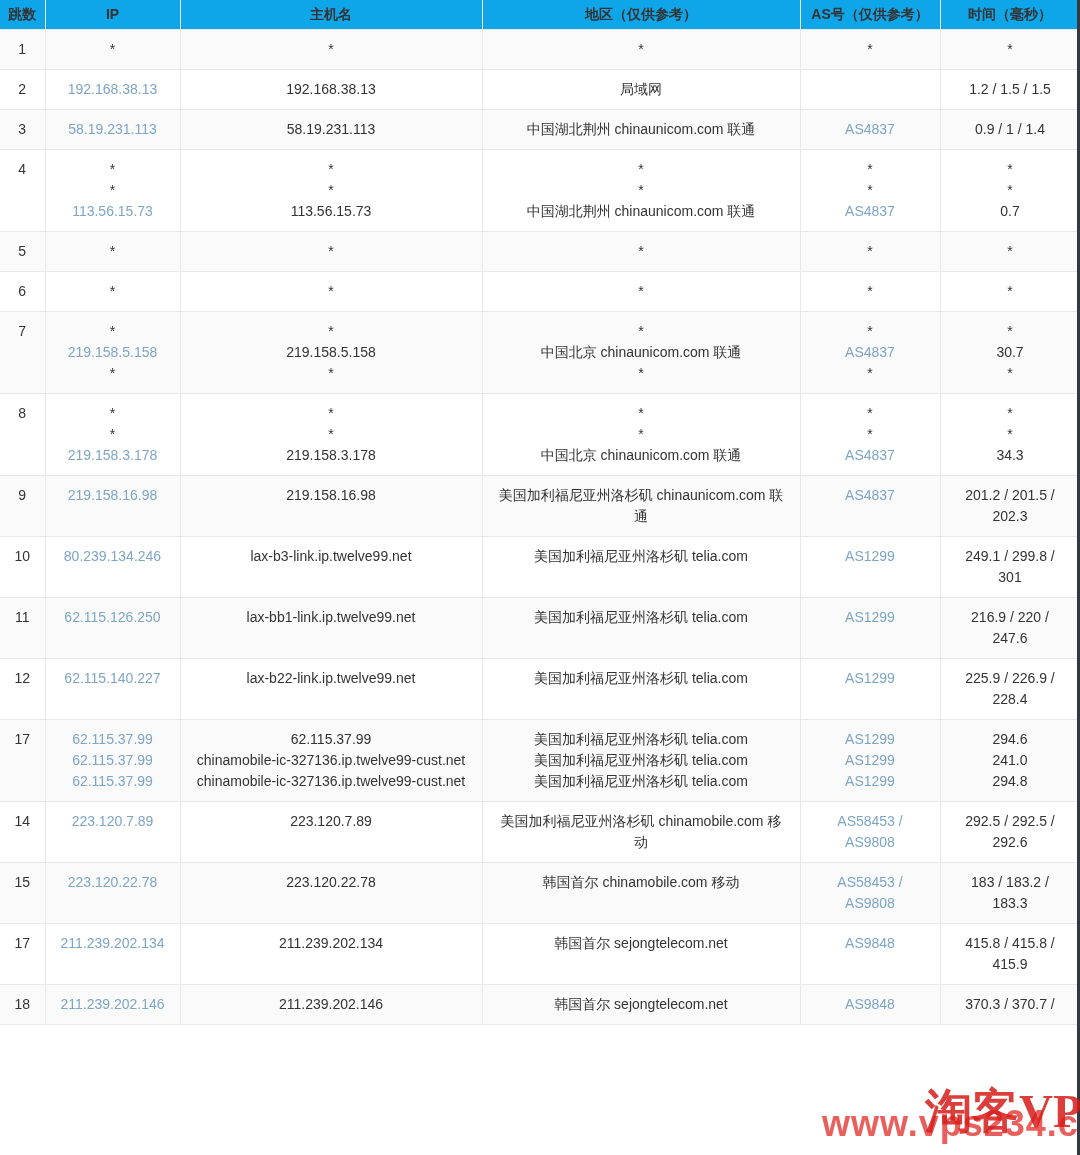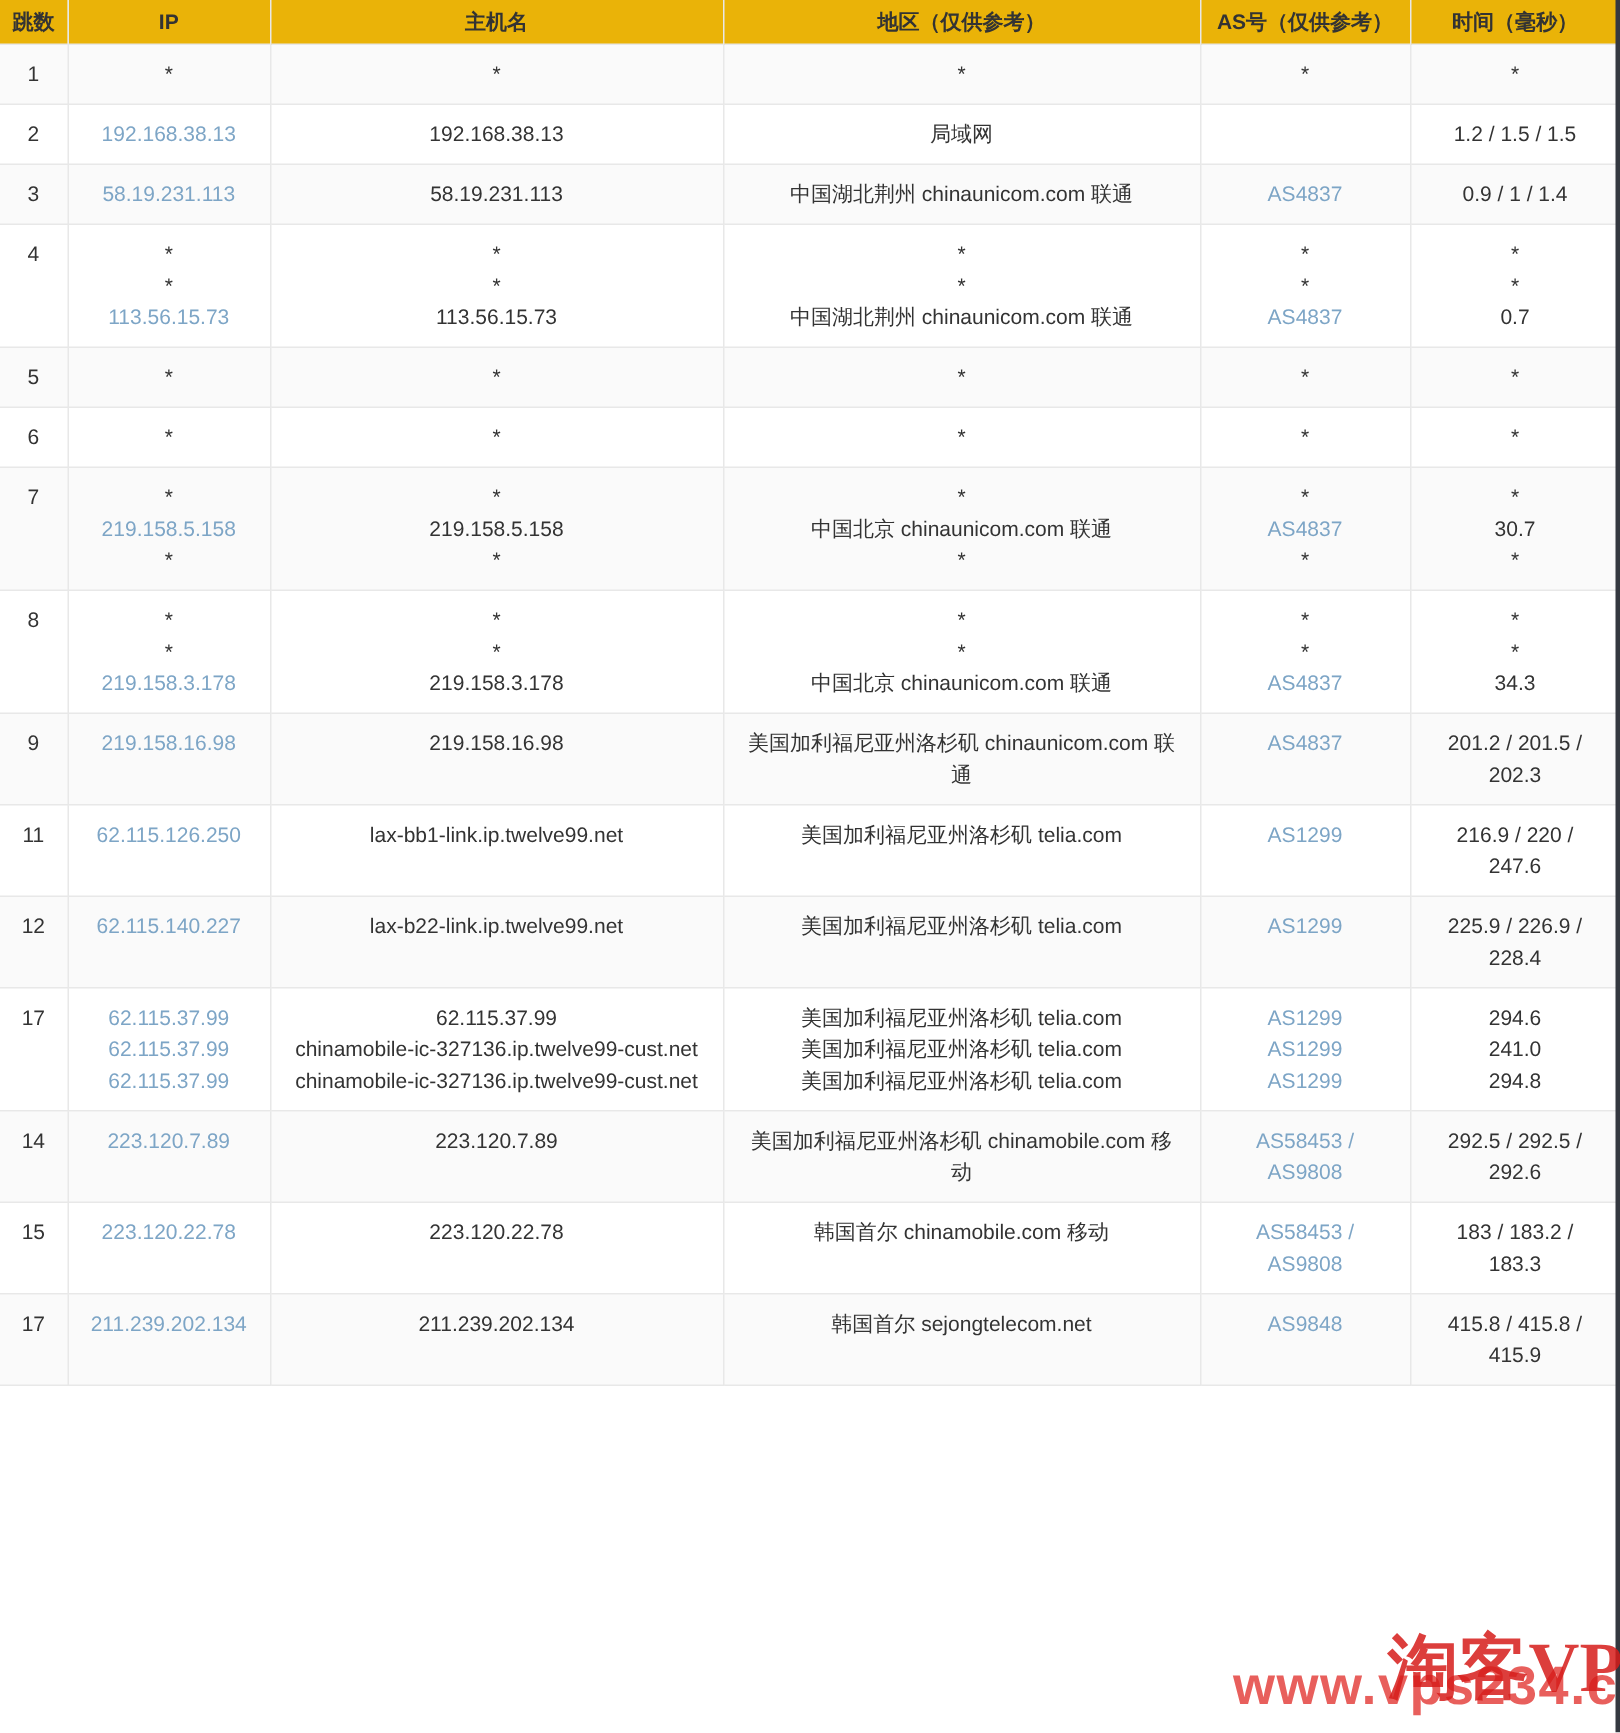--- a/index.html
+++ b/index.html
@@ -12,21 +12,21 @@
   }
   table{border-collapse:collapse;table-layout:fixed;width:1080px;}
   col.c-hop{width:45px;} col.c-ip{width:135px;} col.c-host{width:302px;}
   col.c-region{width:318px;} col.c-asn{width:140px;} col.c-time{width:140px;}
   th,td{
     border-right:1px solid var(--border);
     border-bottom:1px solid var(--border);
     text-align:center;font-size:14px;line-height:21px;
     word-wrap:break-word;
   }
-  th{font-weight:bold;vertical-align:middle;padding:4px 8px;background:#eab308;color:#333;}
+  th{font-weight:bold;vertical-align:middle;padding:4px 8px;background:#0ea5e9;color:#333;}
   td{vertical-align:top;padding:9px 12px;}
   tbody tr:nth-child(odd) td{background:var(--stripe);}
   tbody tr:nth-child(even) td{background:#ffffff;}
   td div{min-height:21px;}
   .lnk{color:var(--link);cursor:pointer;}
   .txt{color:var(--text);}
   .right-strip{position:absolute;top:0;right:0;width:3px;height:1155px;background:#343840;z-index:5;}
   .wm-site{
     position:absolute;left:822px;top:1103px;z-index:10;
     font-size:36px;font-weight:bold;letter-spacing:1px;
@@ -246,20 +246,38 @@
           <div class="txt">美国加利福尼亚州洛杉矶 chinaunicom.com 联通</div>
         </td>
         <td>
           <div class="lnk">AS4837</div>
         </td>
         <td>
           <div class="txt">201.2 / 201.5 / 202.3</div>
         </td>
       </tr>
       <tr>
+        <td>10</td>
+        <td>
+          <div class="lnk">80.239.134.246</div>
+        </td>
+        <td>
+          <div class="txt">lax-b3-link.ip.twelve99.net</div>
+        </td>
+        <td>
+          <div class="txt">美国加利福尼亚州洛杉矶 telia.com</div>
+        </td>
+        <td>
+          <div class="lnk">AS1299</div>
+        </td>
+        <td>
+          <div class="txt">249.1 / 299.8 / 301</div>
+        </td>
+      </tr>
+      <tr>
         <td>11</td>
         <td>
           <div class="lnk">62.115.126.250</div>
         </td>
         <td>
           <div class="txt">lax-bb1-link.ip.twelve99.net</div>
         </td>
         <td>
           <div class="txt">美国加利福尼亚州洛杉矶 telia.com</div>
         </td>
@@ -361,20 +379,38 @@
           <div class="txt">211.239.202.134</div>
         </td>
         <td>
           <div class="txt">韩国首尔 sejongtelecom.net</div>
         </td>
         <td>
           <div class="lnk">AS9848</div>
         </td>
         <td>
           <div class="txt">415.8 / 415.8 / 415.9</div>
+        </td>
+      </tr>
+      <tr>
+        <td>18</td>
+        <td>
+          <div class="lnk">211.239.202.146</div>
+        </td>
+        <td>
+          <div class="txt">211.239.202.146</div>
+        </td>
+        <td>
+          <div class="txt">韩国首尔 sejongtelecom.net</div>
+        </td>
+        <td>
+          <div class="lnk">AS9848</div>
+        </td>
+        <td>
+          <div class="txt">370.3 / 370.7 /</div>
         </td>
       </tr>
     </tbody>
 </table>
 
 <div class="right-strip"></div>
 
 <div class="wm-site">www.vps234.com</div>
 <div class="wm-brand">淘客VPS</div>
 

